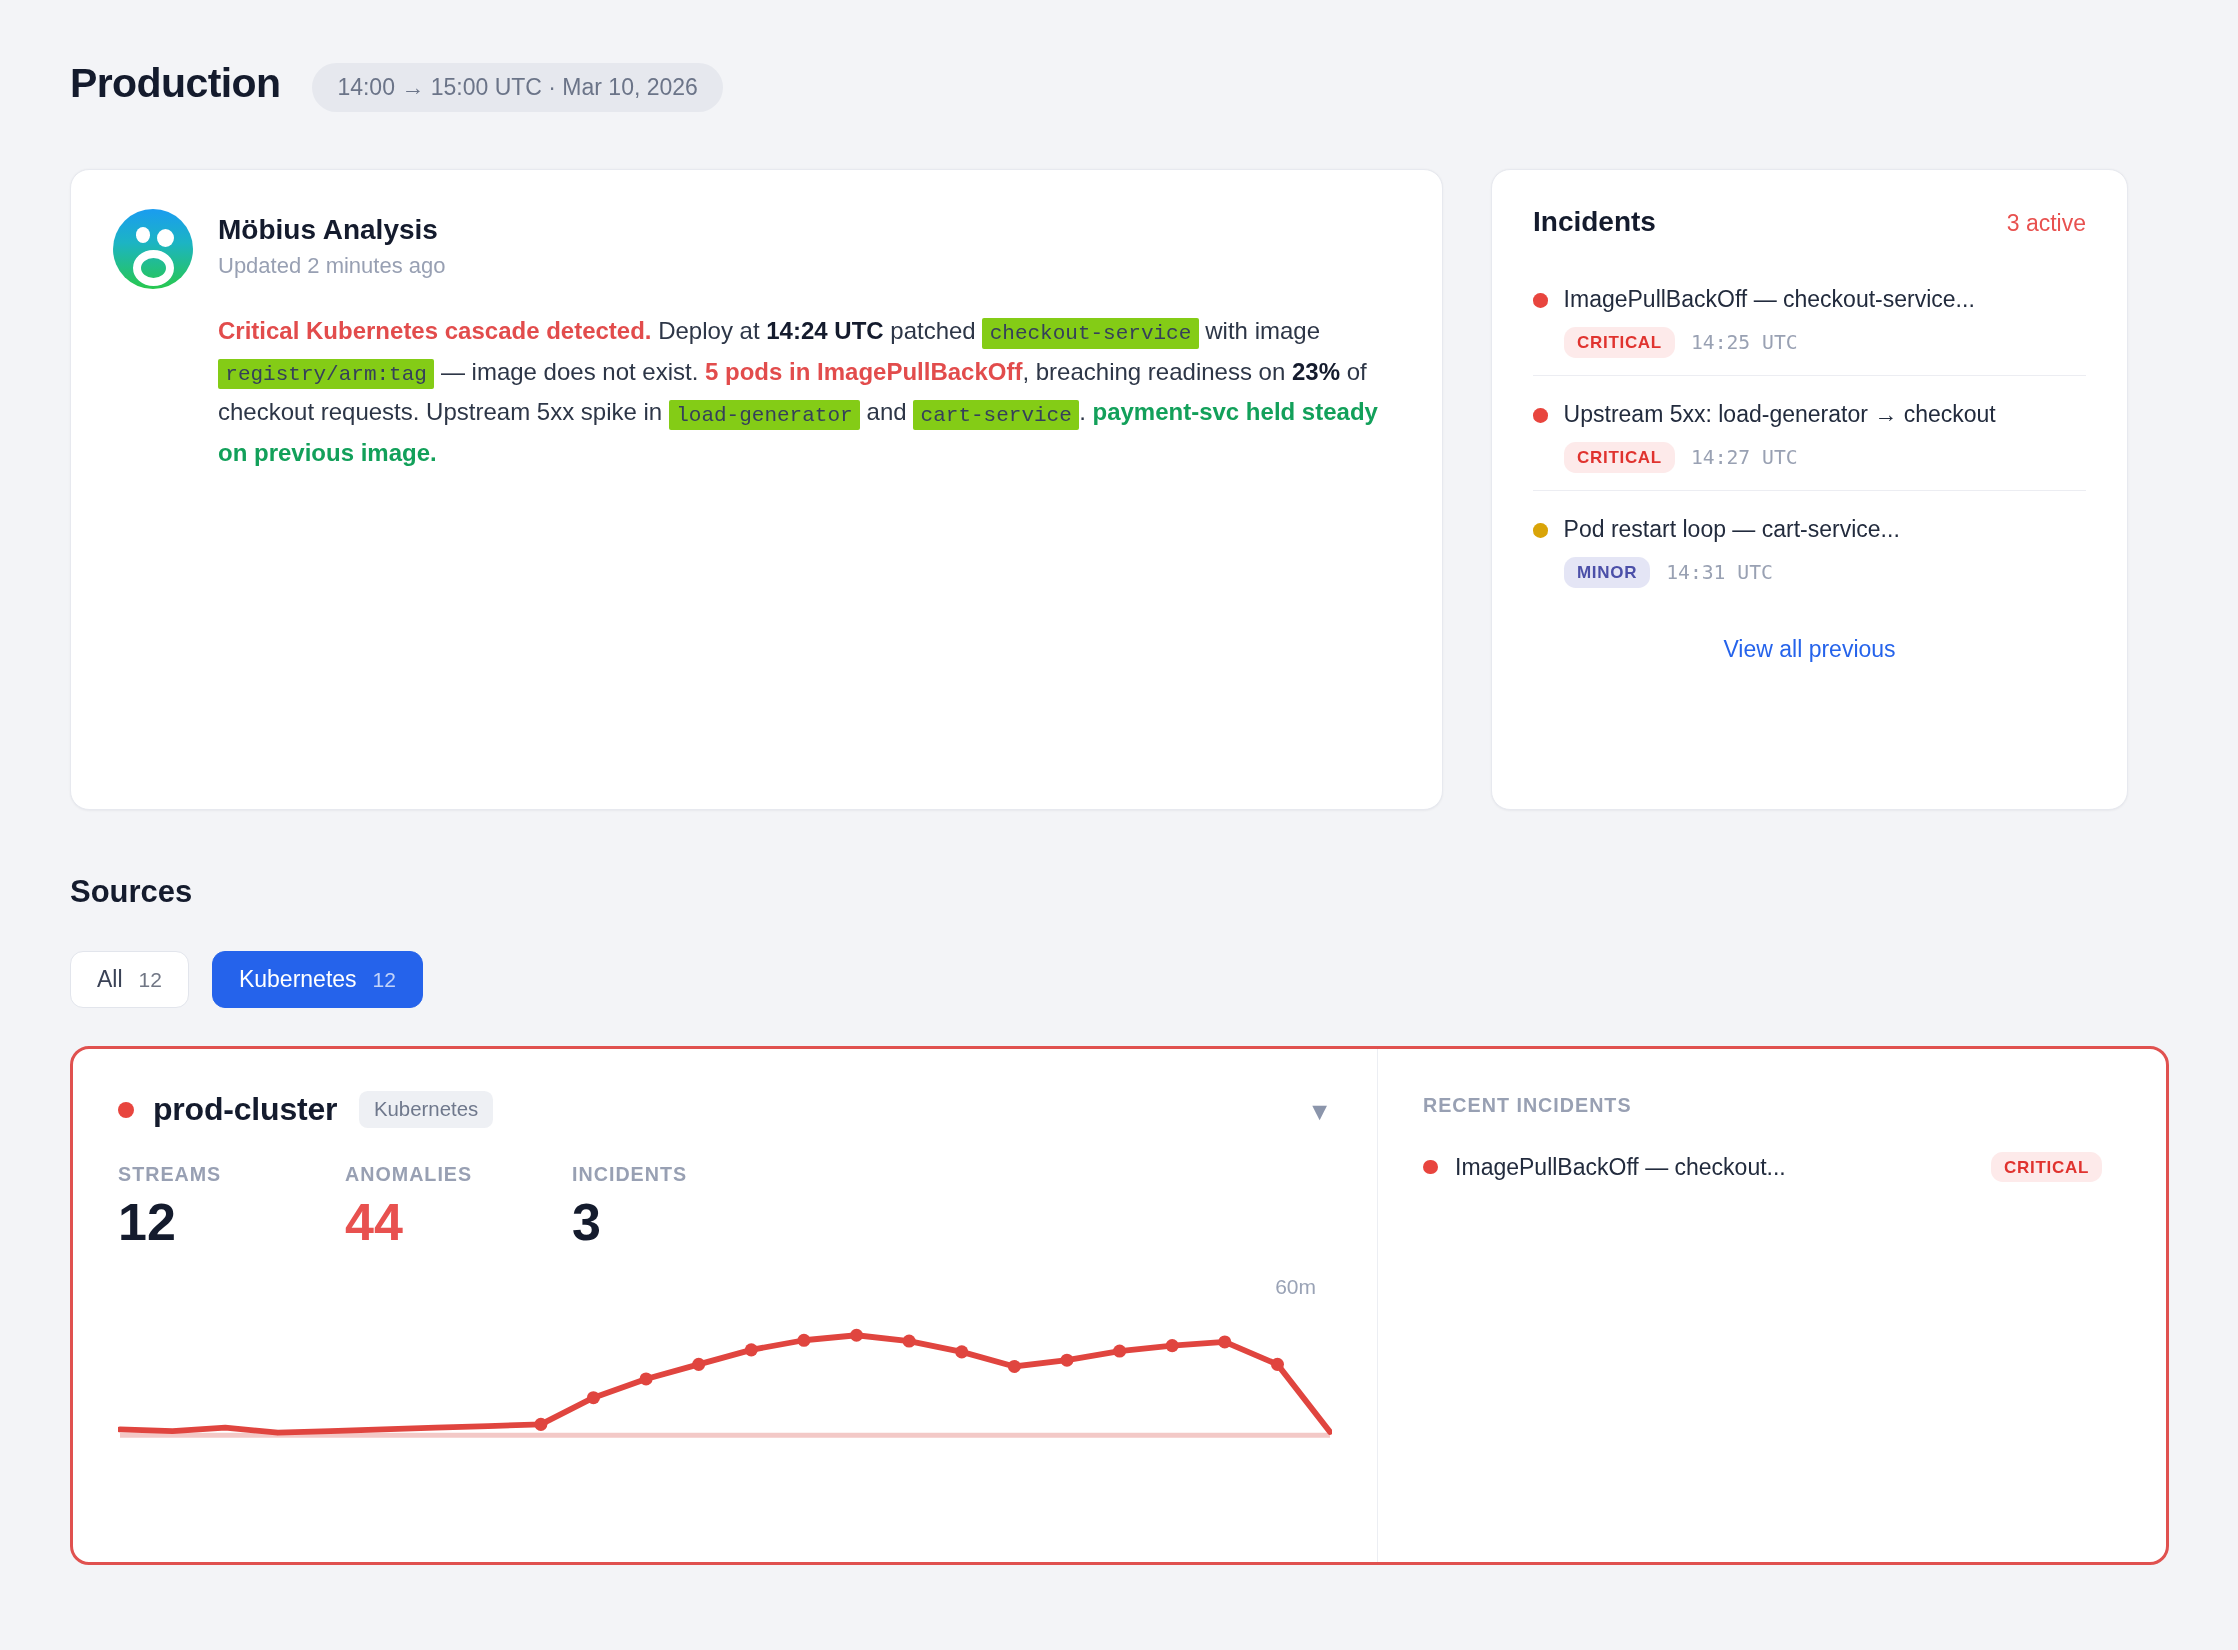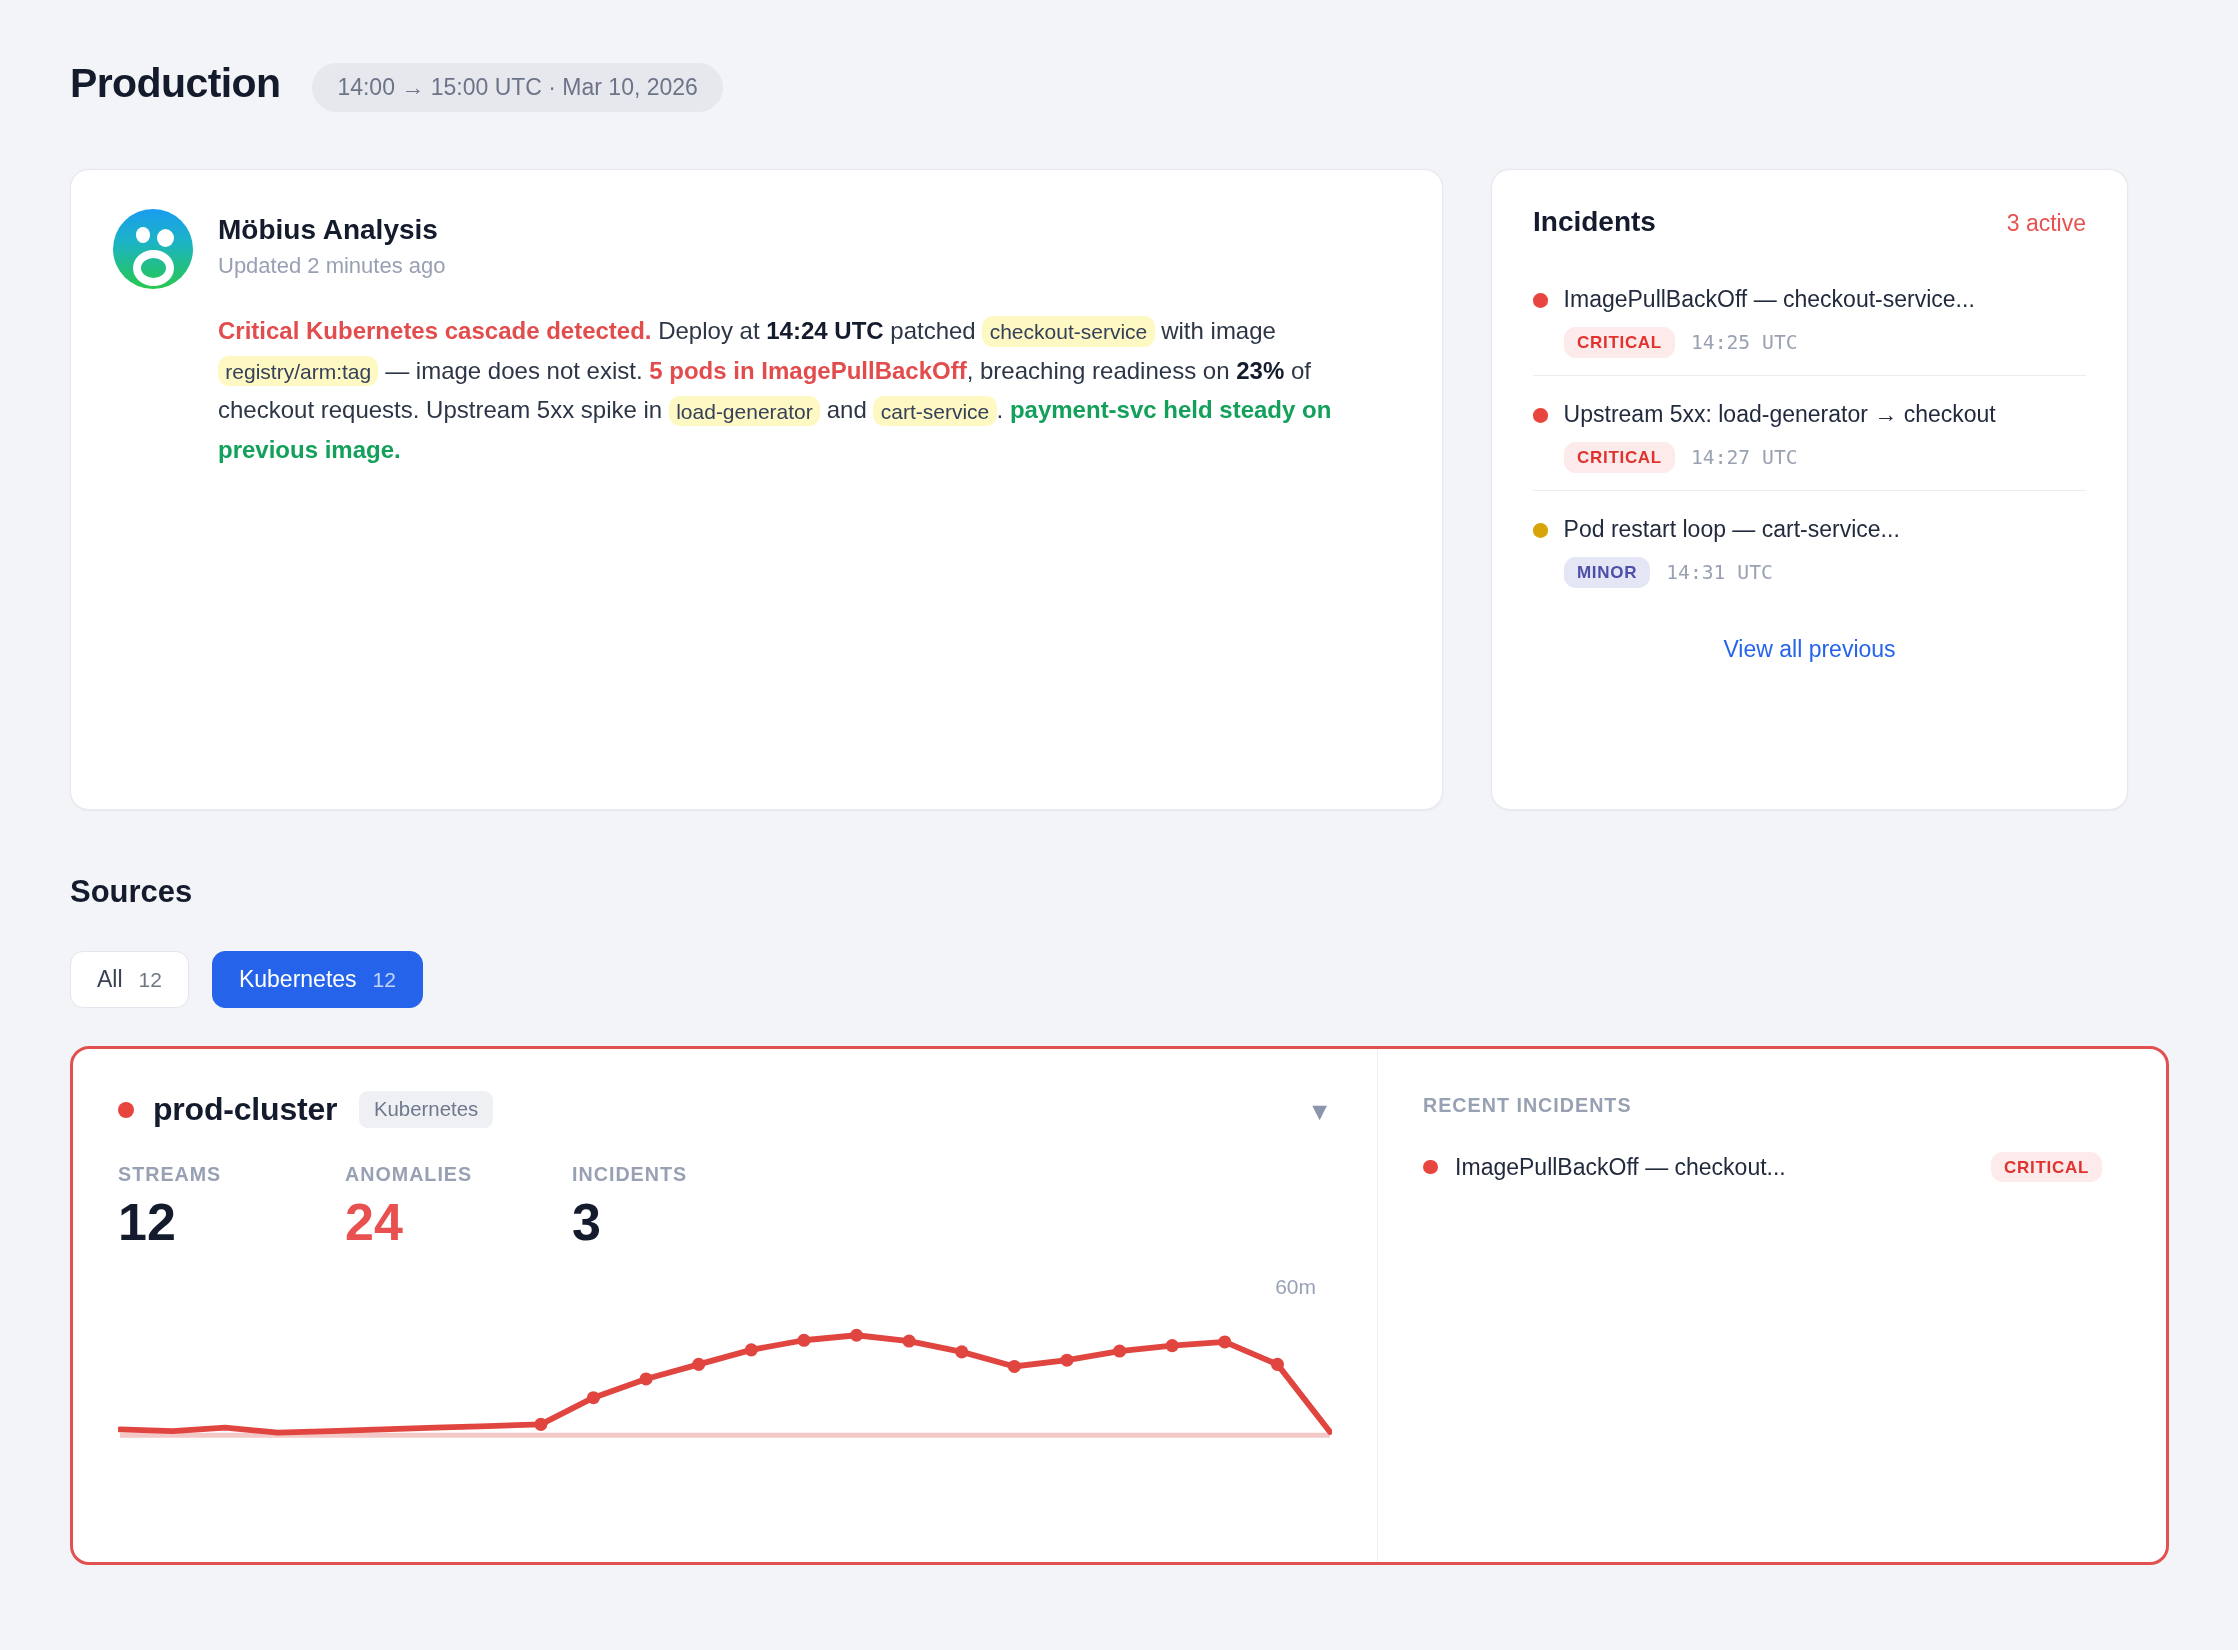--- a/index.html
+++ b/index.html
@@ -68,24 +68,24 @@
 
   
   .analysis-body {
     margin-top: 22px; margin-left: 105px; width: 1173px;
     font-size: 24px; line-height: 1.65; color: #2d3647;
   }
   .t-crit { color: #e24c4c; font-weight: 700; }
   .t-ok   { color: #12a05a; font-weight: 700; }
   .t-bold { color: #141b2d; font-weight: 700; }
   code.chip {
-    font-family: Liberation Sans, sans-serif;
+    font-family: Liberation Mono, monospace;
     font-size: 21px;
-    background: #fef9c3; color: #35405a;
-    border-radius: 11px; padding: 3.6px 7.3px;
+    background: #84cc16; color: #35405a;
+    border-radius: 2px; padding: 3.6px 7.3px;
     white-space: nowrap;
   }
 
   
   .inc-head {
     display: flex; align-items: baseline; justify-content: space-between;
   }
   .inc-title { font-size: 28px; font-weight: 700; color: #141b2d; }
   .inc-active { font-size: 23px; color: #e8514f; }
   .inc-list { margin-top: 32px; }
@@ -301,21 +301,21 @@
       </div>
       <div class="sc-caret">▼</div>
 
       <div class="stats">
         <div class="stat">
           <div class="stat-label">STREAMS</div>
           <div class="stat-value">12</div>
         </div>
         <div class="stat">
           <div class="stat-label">ANOMALIES</div>
-          <div class="stat-value red">24</div>
+          <div class="stat-value red">44</div>
         </div>
         <div class="stat">
           <div class="stat-label">INCIDENTS</div>
           <div class="stat-value">3</div>
         </div>
       </div>
 
       <div class="spark-wrap">
         <div class="spark-label">60m</div>
         <svg class="spark-svg" id="spark" width="1214" height="138" viewBox="0 0 1666 190">

